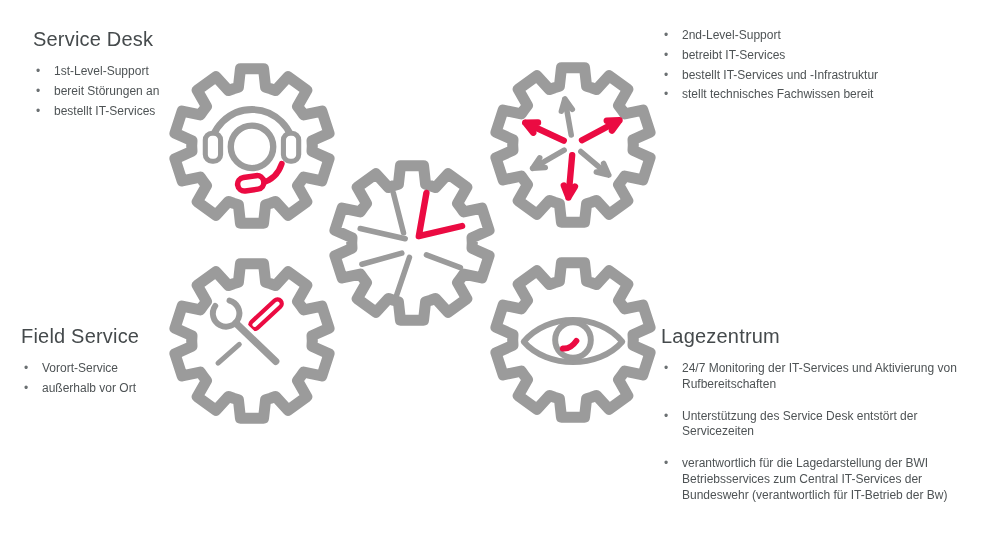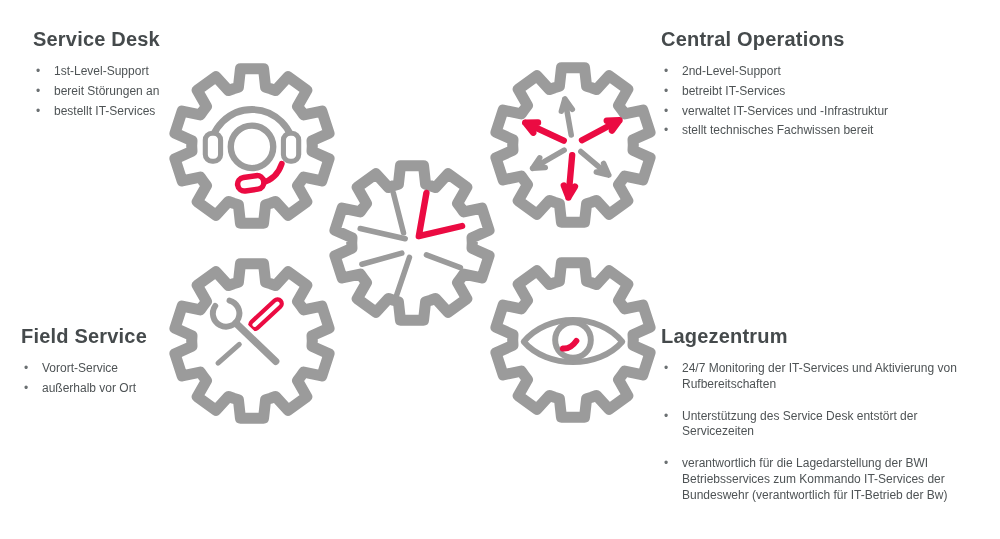--- a/index.html
+++ b/index.html
@@ -8,21 +8,21 @@
     --heading:#454a4c;
     --body:#4e5355;
   }
   html,body{margin:0;padding:0;background:#fff;}
   .canvas{
     position:relative;width:1000px;height:539px;background:#fff;overflow:hidden;
     font-family:"Liberation Sans",sans-serif;
   }
   .text-block{position:absolute;color:var(--body);}
   .text-block h2{
-    margin:0 0 13px 0;font-size:20px;font-weight:bold;color:var(--heading);letter-spacing:.2px;
+    margin:0 0 13px 0;font-size:20px;font-weight:normal;color:var(--heading);letter-spacing:.2px;
   }
   .text-block ul{list-style:none;margin:0;padding:0;font-size:12px;}
   .text-block li{position:relative;padding-left:21px;margin-bottom:4px;line-height:1.32;}
   .text-block li::before{content:"\2022";position:absolute;left:3px;top:0;color:#6b7072;font-size:12px;}
   .sd{left:33px;top:28px;width:235px;}
   .co{left:661px;top:28px;width:305px;}
   .fs{left:21px;top:325px;width:220px;}
   .lz{left:661px;top:325px;width:318px;}
   .lz li{margin-bottom:16px;}
   .gear{position:absolute;width:180px;height:180px;}
@@ -49,46 +49,45 @@
     <h2>Service Desk</h2>
     <ul>
 
     <li><span>1st-Level-Support</span></li>
         <li><span>bereit Störungen an</span></li>
         <li><span>bestellt IT-Services</span></li>
       </ul>
   </section>
 
   <section class="text-block co">
-    <h2>Central Operations</h2>
     <ul>
 
     <li><span>2nd-Level-Support</span></li>
         <li><span>betreibt IT-Services</span></li>
-        <li><span>verwaltet IT-Services und -Infrastruktur</span></li>
+        <li><span>bestellt IT-Services und -Infrastruktur</span></li>
         <li><span>stellt technisches Fachwissen bereit</span></li>
       </ul>
   </section>
 
   <section class="text-block fs">
     <h2>Field Service</h2>
     <ul>
 
     <li><span>Vorort-Service</span></li>
         <li><span>außerhalb vor Ort</span></li>
       </ul>
   </section>
 
   <section class="text-block lz">
     <h2>Lagezentrum</h2>
     <ul>
 
     <li><span>24/7 Monitoring der IT-Services und Aktivierung von Rufbereitschaften</span></li>
         <li><span>Unterstützung des Service Desk entstört der Servicezeiten</span></li>
-        <li><span>verantwortlich für die Lagedarstellung der BWI Betriebsservices zum Kommando IT-Services der Bundeswehr (verantwortlich für IT-Betrieb der Bw)</span></li>
+        <li><span>verantwortlich für die Lagedarstellung der BWI Betriebsservices zum Central IT-Services der Bundeswehr (verantwortlich für IT-Betrieb der Bw)</span></li>
       </ul>
   </section>
 
   <svg class="gear g-tl" viewBox="-106 -106 212 212">
     <path class="gear-body" d="M-16.0,-69.2L-13.6,-91.0L13.6,-91.0L16.0,-69.2L21.9,-67.5L27.7,-65.4L42.5,-81.6L64.5,-65.6L53.6,-46.6L57.4,-41.7L60.9,-36.6L82.3,-41.1L90.7,-15.2L70.7,-6.2L71.0,0.0L70.7,6.2L90.7,15.2L82.3,41.1L60.9,36.6L57.4,41.7L53.6,46.6L64.5,65.6L42.5,81.6L27.7,65.4L21.9,67.5L16.0,69.2L13.6,91.0L-13.6,91.0L-16.0,69.2L-21.9,67.5L-27.7,65.4L-42.5,81.6L-64.5,65.6L-53.6,46.6L-57.4,41.7L-60.9,36.6L-82.3,41.1L-90.7,15.2L-70.7,6.2L-71.0,0.0L-70.7,-6.2L-90.7,-15.2L-82.3,-41.1L-60.9,-36.6L-57.4,-41.7L-53.6,-46.6L-64.5,-65.6L-42.5,-81.6L-27.7,-65.4L-21.9,-67.5Z"></path>
     <g>
       <path class="gs" stroke-width="8" d="M-49,6 A49 49 0 1 1 49,6"></path>
       <rect class="gs fw" stroke-width="6" x="-55" y="-15" width="18" height="33" rx="8"></rect>
       <rect class="gs fw" stroke-width="6" x="37" y="-15" width="18" height="33" rx="8"></rect>
       <circle class="gs" stroke-width="7.5" cx="0" cy="1" r="25"></circle>

